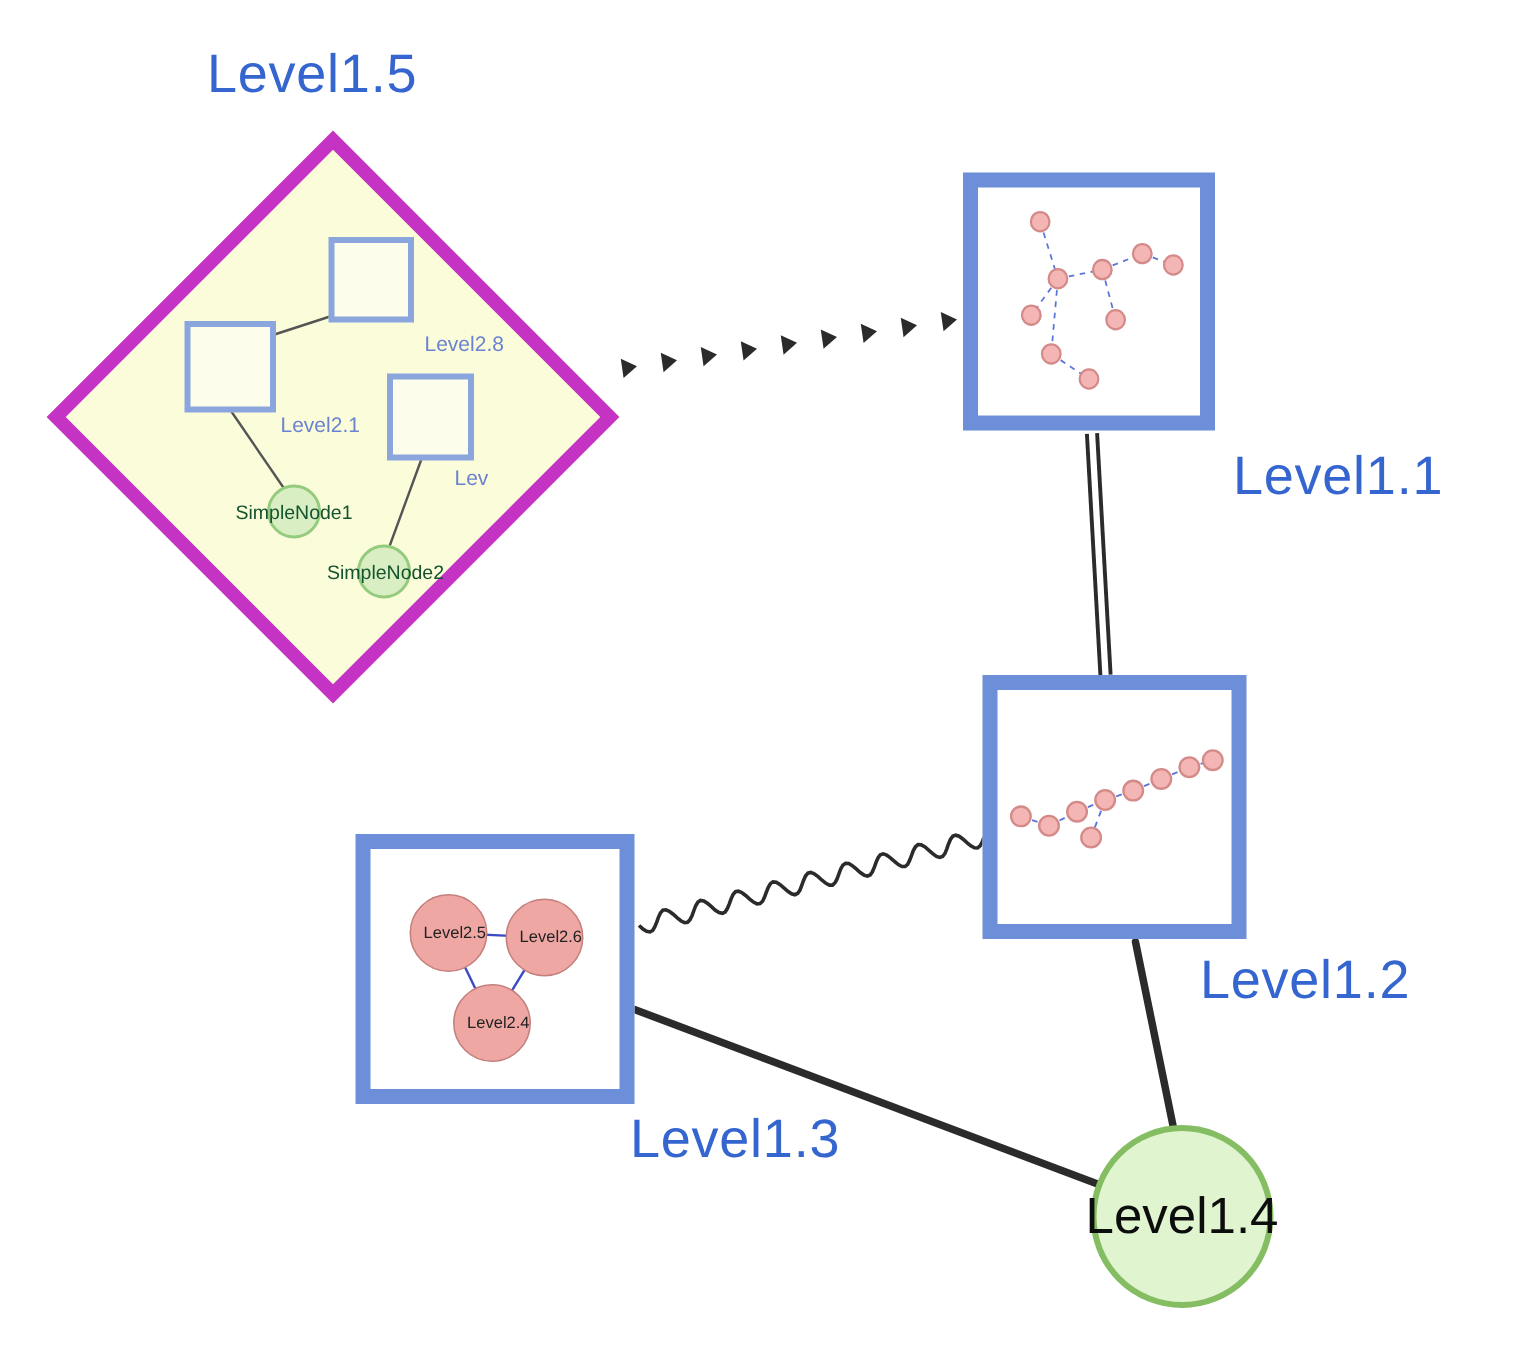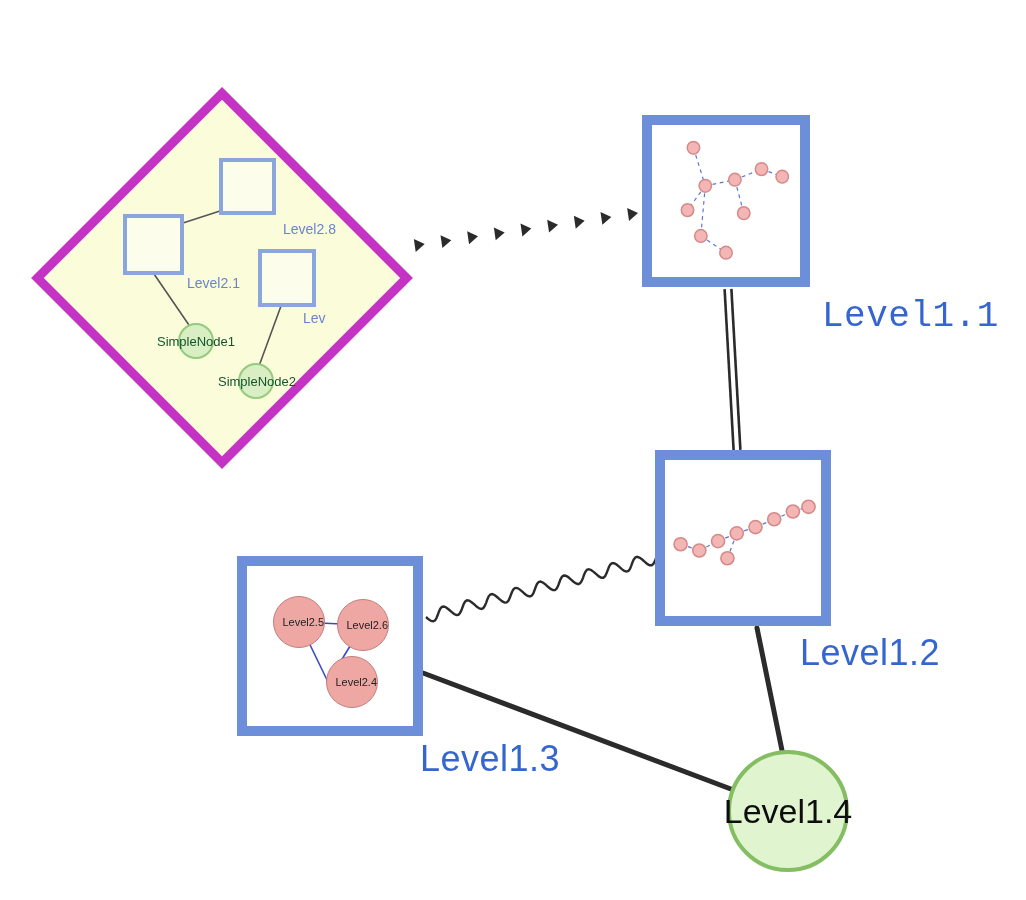--- a/index.html
+++ b/index.html
@@ -62,20 +62,21 @@
       <line x1="724.6052998771719" y1="289.18976584537546" x2="733.6052998771719" y2="450.18976584537546" stroke="#2b2b2b" stroke-width="2.6"></line>
       <line x1="731.3947001228281" y1="288.81023415462454" x2="740.3947001228281" y2="449.81023415462454" stroke="#2b2b2b" stroke-width="2.6"></line>
       <path d="M426 617 L428.6 619.3 L431.1 620.9 L433.3 621.3 L435.1 620.3 L436.5 618.0 L437.8 614.8 L439.0 611.4 L440.3 608.6 L441.9 606.8 L443.9 606.5 L446.2 607.5 L448.8 609.5 L451.5 611.9 L454.1 614.0 L456.4 615.1 L458.4 614.8 L460.0 613.1 L461.4 610.3 L462.6 607.0 L463.8 603.8 L465.3 601.4 L467.0 600.3 L469.2 600.6 L471.6 602.2 L474.3 604.4 L476.9 606.8 L479.4 608.4 L481.6 608.9 L483.4 608.0 L484.9 605.7 L486.2 602.6 L487.4 599.2 L488.7 596.3 L490.3 594.5 L492.2 594.1 L494.5 595.0 L497.1 597.0 L499.8 599.4 L502.3 601.4 L504.7 602.6 L506.7 602.4 L508.4 600.8 L509.7 598.1 L510.9 594.8 L512.2 591.5 L513.6 589.1 L515.3 587.9 L517.5 588.1 L519.9 589.6 L522.6 591.9 L525.2 594.2 L527.7 595.9 L529.9 596.5 L531.8 595.6 L533.3 593.4 L534.5 590.3 L535.7 587.0 L537.0 584.0 L538.6 582.1 L540.5 581.6 L542.8 582.5 L545.4 584.4 L548.0 586.8 L550.6 588.9 L553.0 590.1 L555.0 590.1 L556.7 588.5 L558.1 585.8 L559.3 582.5 L560.5 579.3 L561.9 576.8 L563.7 575.5 L565.8 575.7 L568.2 577.1 L570.8 579.3 L573.5 581.7 L576.0 583.4 L578.2 584.1 L580.1 583.3 L581.6 581.2 L582.9 578.1 L584.1 574.7 L585.4 571.8 L586.9 569.8 L588.8 569.2 L591.1 570.0 L593.6 571.9 L596.3 574.2 L598.9 576.4 L601.3 577.7 L603.4 577.7 L605.1 576.2 L606.4 573.6 L607.7 570.3 L608.9 567.0 L610.3 564.5 L612.0 563.1 L614.1 563.2 L616.5 564.5 L619.1 566.7 L621.8 569.1 L624.3 570.9 L626.5 571.6 L628.4 571.0 L630.0 568.9 L631.2 565.9 L632.4 562.5 L633.7 559.5 L635.3 557.4 L637.1 556.8 L639.4 557.5 L641.9 559.3 L644.6 561.7 L647.2 563.9 L649.6 565.2 L651.7 565.3 L653.4 563.9 L654.8 561.4 L656.0 558.1" fill="none" stroke="#2b2b2b" stroke-width="2.4"></path>
       <line x1="423" y1="673" x2="760" y2="800" stroke="#2b2b2b" stroke-width="5" stroke-linecap="round"></line>
       <line x1="757" y1="628" x2="786" y2="770" stroke="#2b2b2b" stroke-width="5" stroke-linecap="round"></line>
       <line x1="220" y1="211" x2="183" y2="223" stroke="#555555" stroke-width="1.6" stroke-linecap="round"></line>
       <line x1="154" y1="274" x2="191" y2="328" stroke="#555555" stroke-width="1.6" stroke-linecap="round"></line>
       <line x1="281" y1="306" x2="259" y2="366" stroke="#555555" stroke-width="1.6" stroke-linecap="round"></line>
     </svg>
 
+  <div class="blue-label" style="left:138px;top:28px;">Level1.5</div>
 
   <div class="inner-sq" style="left:219px;top:158px;width:57px;height:57px;"></div>
   <div class="inner-sq" style="left:123px;top:214px;width:61px;height:61px;"></div>
   <div class="inner-sq" style="left:258px;top:249px;width:58px;height:58px;"></div>
 
   <div class="small-blue" style="left:283px;top:221px;">Level2.8</div>
   <div class="small-blue" style="left:187px;top:275px;text-align:center;">Level2.1</div>
   <div class="small-blue" style="left:303px;top:310px;">Lev</div>
 
   <div class="green-dot" style="left:178px;top:323px;"></div>
@@ -97,21 +98,21 @@
         <circle cx="36" cy="40" r="4.2" fill="#f3b6b4" stroke="#d48a88" stroke-width="1"></circle>
         <circle cx="56" cy="36" r="4.2" fill="#f3b6b4" stroke="#d48a88" stroke-width="1"></circle>
         <circle cx="74" cy="29" r="4.2" fill="#f3b6b4" stroke="#d48a88" stroke-width="1"></circle>
         <circle cx="88" cy="34" r="4.2" fill="#f3b6b4" stroke="#d48a88" stroke-width="1"></circle>
         <circle cx="24" cy="56" r="4.2" fill="#f3b6b4" stroke="#d48a88" stroke-width="1"></circle>
         <circle cx="33" cy="73" r="4.2" fill="#f3b6b4" stroke="#d48a88" stroke-width="1"></circle>
         <circle cx="50" cy="84" r="4.2" fill="#f3b6b4" stroke="#d48a88" stroke-width="1"></circle>
         <circle cx="62" cy="58" r="4.2" fill="#f3b6b4" stroke="#d48a88" stroke-width="1"></circle>
       </svg>
   </div>
-  <div class="blue-label" style="left:822px;top:296px;font-family:Liberation Mono, monospace;">Level1.1</div>
+  <div class="blue-label" style="left:822px;top:296px;">Level1.1</div>
 
   <div class="frame" style="left:655px;top:450px;width:176px;height:176px;">
     <svg class="mini" id="mini-level12" viewBox="0 0 100 100" preserveAspectRatio="none">
         <line x1="10" y1="54" x2="22" y2="58" stroke="#5b76d6" stroke-width="0.8" stroke-dasharray="2.5 2.5"></line>
         <line x1="22" y1="58" x2="34" y2="52" stroke="#5b76d6" stroke-width="0.8" stroke-dasharray="2.5 2.5"></line>
         <line x1="34" y1="52" x2="46" y2="47" stroke="#5b76d6" stroke-width="0.8" stroke-dasharray="2.5 2.5"></line>
         <line x1="46" y1="47" x2="40" y2="63" stroke="#5b76d6" stroke-width="0.8" stroke-dasharray="2.5 2.5"></line>
         <line x1="46" y1="47" x2="58" y2="43" stroke="#5b76d6" stroke-width="0.8" stroke-dasharray="2.5 2.5"></line>
         <line x1="58" y1="43" x2="70" y2="38" stroke="#5b76d6" stroke-width="0.8" stroke-dasharray="2.5 2.5"></line>
         <line x1="70" y1="38" x2="82" y2="33" stroke="#5b76d6" stroke-width="0.8" stroke-dasharray="2.5 2.5"></line>
@@ -134,21 +135,21 @@
       <line x1="52" y1="56" x2="116" y2="59"></line>
       <line x1="52" y1="56" x2="81" y2="116"></line>
       <line x1="116" y1="59" x2="81" y2="116"></line>
     </svg>
     <div class="pink-circle" style="left:26px;top:30px;">
       <span>Level2.5</span>
     </div>
     <div class="pink-circle" style="left:90px;top:33px;">
       <span>Level2.6</span>
     </div>
-    <div class="pink-circle" style="left:55px;top:90px;margin-left:24px;">
+    <div class="pink-circle" style="left:55px;top:90px;">
       <span>Level2.4</span>
     </div>
   </div>
   <div class="blue-label" style="left:420px;top:738px;">Level1.3</div>
 
   <div class="big-green">
     <span>Level1.4</span>
   </div>
 
 </div>

